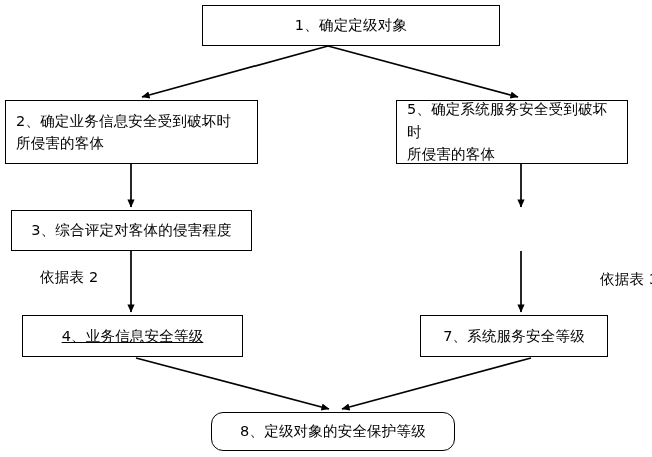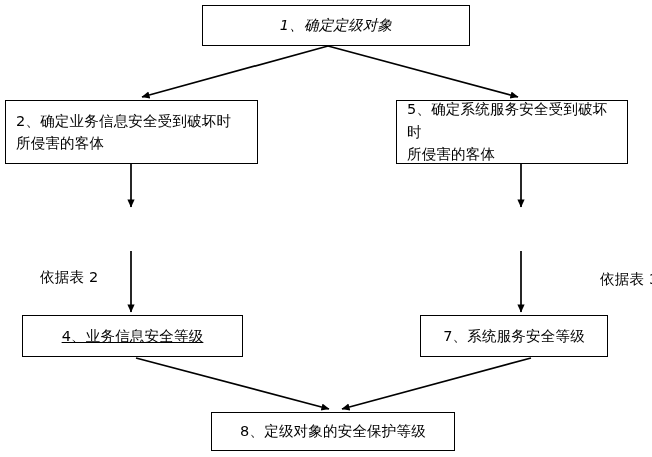--- a/index.html
+++ b/index.html
@@ -97,45 +97,48 @@
 
     <g>
       <line x1="136" y1="358" x2="329" y2="409" stroke="#000000" stroke-width="1.7" marker-end="url(#arrow)"></line>
     </g>
 
     <g>
       <line x1="531" y1="358" x2="342" y2="409" stroke="#000000" stroke-width="1.7" marker-end="url(#arrow)"></line>
     </g>
   </svg>
 
-  <div class="node" style="left:202px; top:5px; width:268px; height:41px;font-style:italic;">
+  <div class="node" style="left:202px; top:5px; width:298px; height:41px;">
     <span class="node-text">1、确定定级对象</span>
   </div>
 
   <div class="node two-line" style="left:5px; top:100px; width:253px; height:64px;">
     <span class="node-text">2、确定业务信息安全受到破坏时
 所侵害的客体</span>
   </div>
 
   <div class="node two-line" style="left:396px; top:100px; width:232px; height:64px;">
     <span class="node-text">5、确定系统服务安全受到破坏时
 所侵害的客体</span>
   </div>
 
+  <div class="node" style="left:11px; top:210px; width:241px; height:41px;">
+    <span class="node-text">3、综合评定对客体的侵害程度</span>
+  </div>
 
 
   <div class="node" style="left:22px; top:315px; width:221px; height:42px;text-decoration:underline;">
     <span class="node-text">4、业务信息安全等级</span>
   </div>
 
   <div class="node" style="left:420px; top:315px; width:188px; height:42px;">
     <span class="node-text">7、系统服务安全等级</span>
   </div>
 
-  <div class="node" style="left:211px; top:412px; width:244px; height:39px;">
+  <div class="node" style="left:211px; top:412px; width:244px; height:39px;border-radius:12px;">
     <span class="node-text">8、定级对象的安全保护等级</span>
   </div>
 
   <div class="edge-label" style="left:40px; top:268px;">依据表 2</div>
 
   <div class="edge-label" style="left:556px; top:270px;margin-left:44px;">依据表 3</div>
 
 </div>
 
 </body></html>

